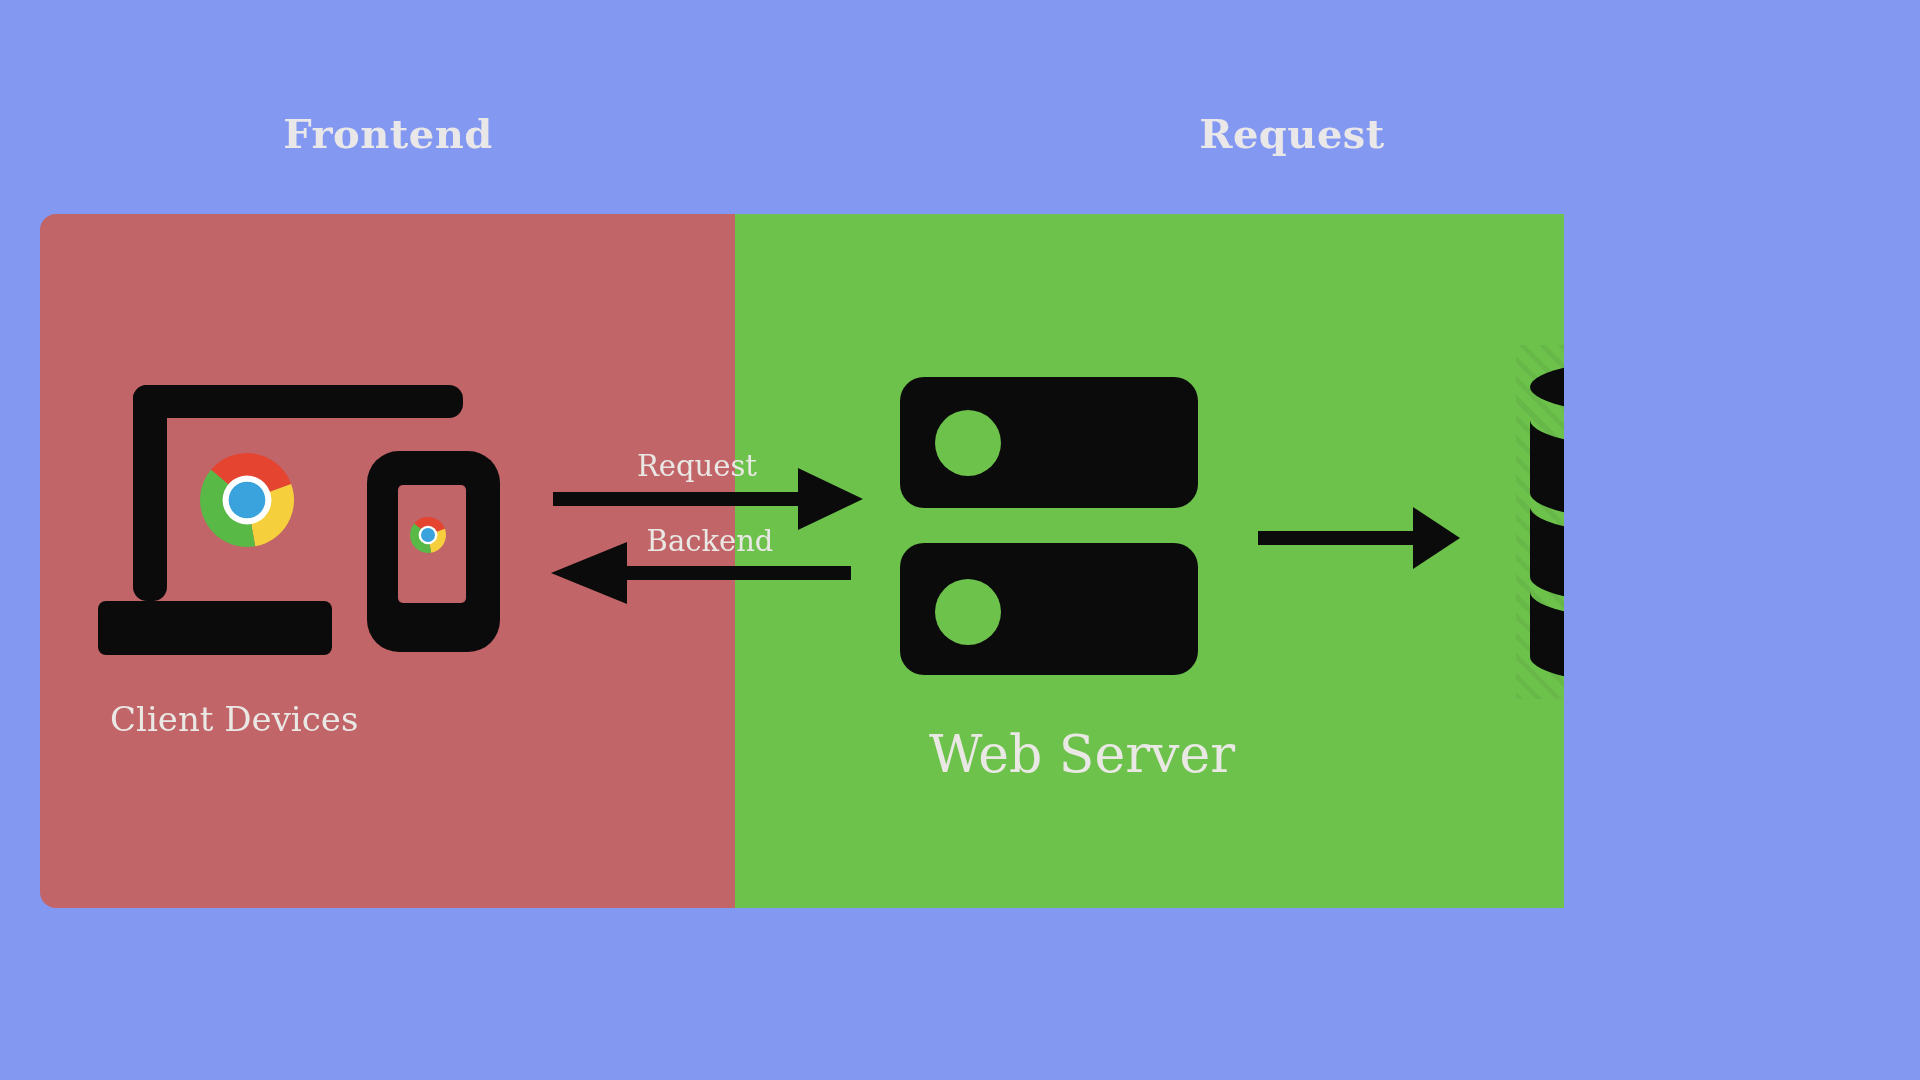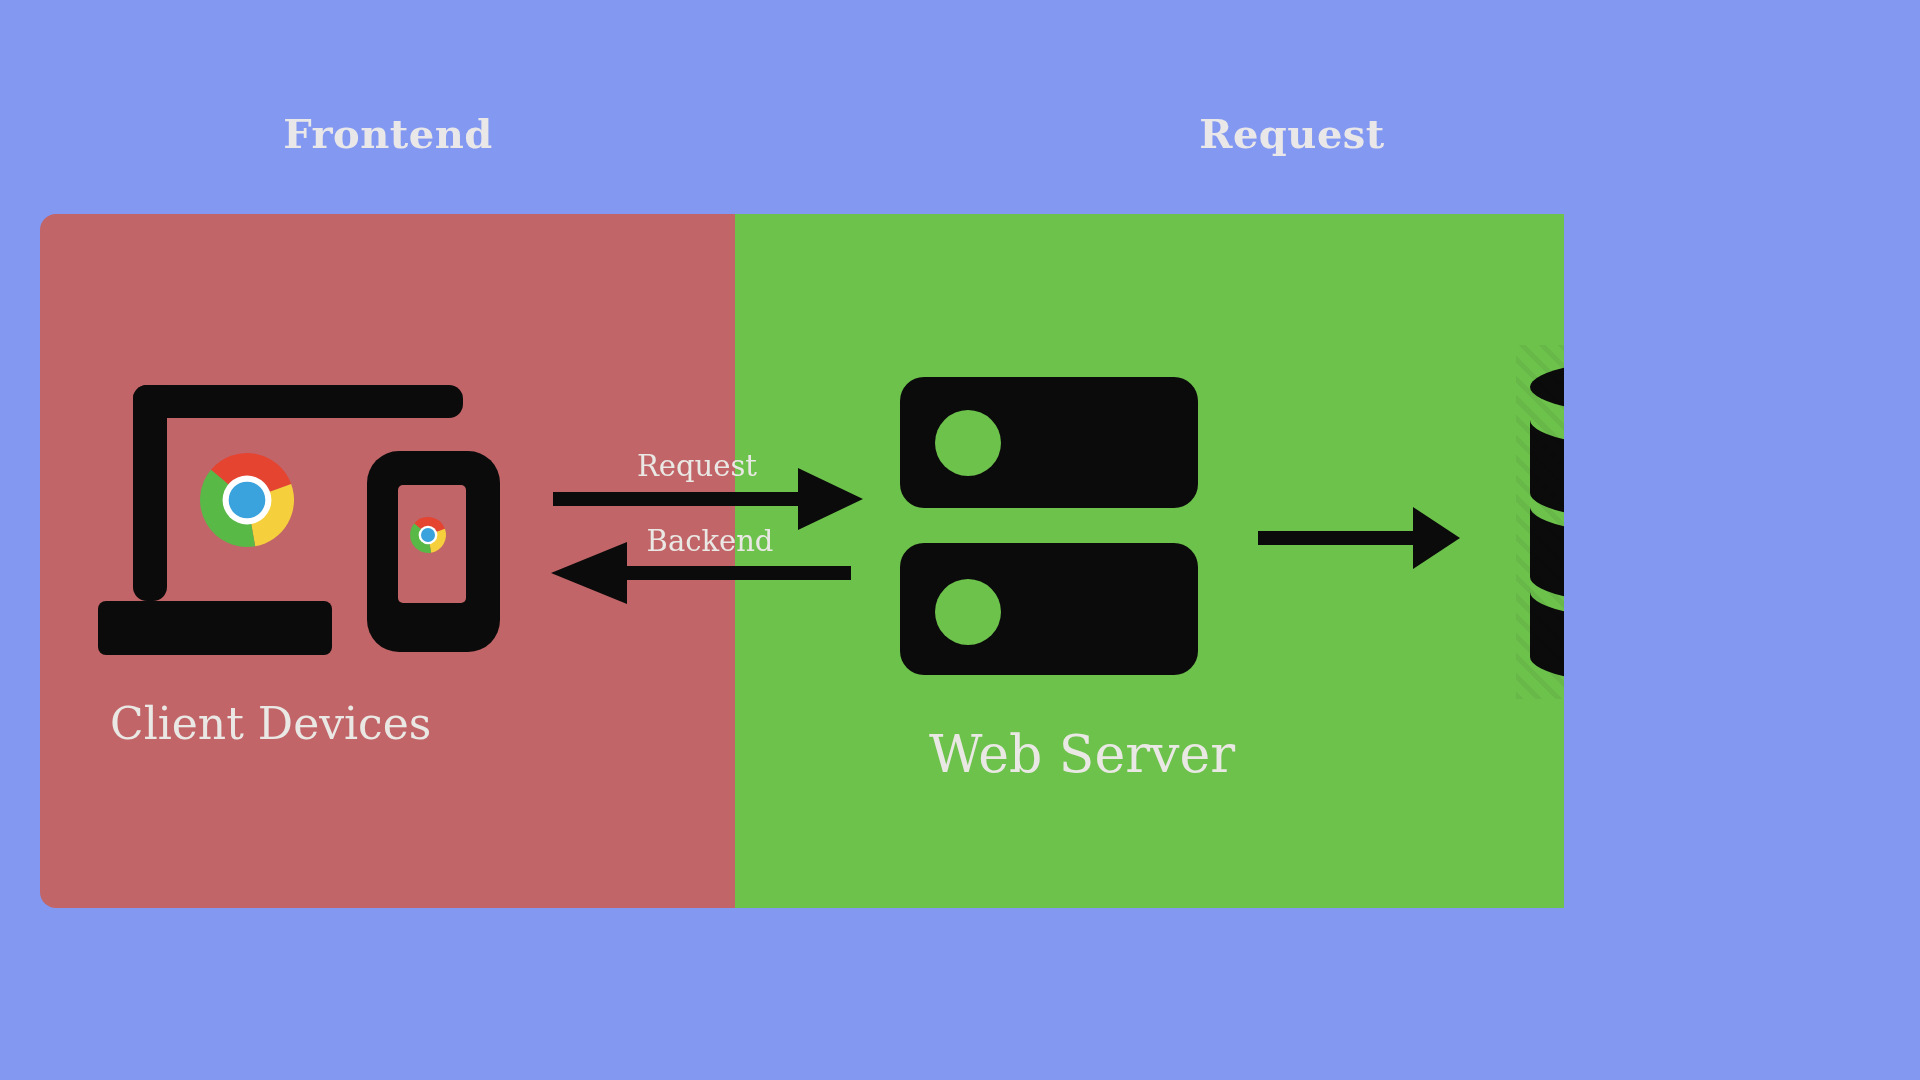--- a/index.html
+++ b/index.html
@@ -142,16 +142,16 @@
   </svg>
 
   <svg class="abs" style="left:1530px; top:357px" width="290" height="330" viewBox="0 0 290 330">
     <ellipse cx="145" cy="30" rx="145" ry="30" fill="var(--icon-black,#0b0b0b)"></ellipse>
     <path d="M0 63 A145 30 0 0 0 290 63 L290 136 A145 30 0 0 1 0 136 Z" fill="var(--icon-black,#0b0b0b)"></path>
     <path d="M0 150 A145 30 0 0 0 290 150 L290 220 A145 30 0 0 1 0 220 Z" fill="var(--icon-black,#0b0b0b)"></path>
     <path d="M0 235 A145 30 0 0 0 290 235 L290 300 A145 30 0 0 1 0 300 Z" fill="var(--icon-black,#0b0b0b)"></path>
   </svg>
   <div class="db-texture"></div>
 
-  <div class="node-label" style="left:110px; top:702px; font-size:44px">Client Devices</div>
+  <div class="node-label" style="left:110px; top:702px; font-size:34px">Client Devices</div>
   <div class="node-label center-x" style="left:1082px; top:728px">Web Server</div>
 
 </div>
 
 </body></html>

